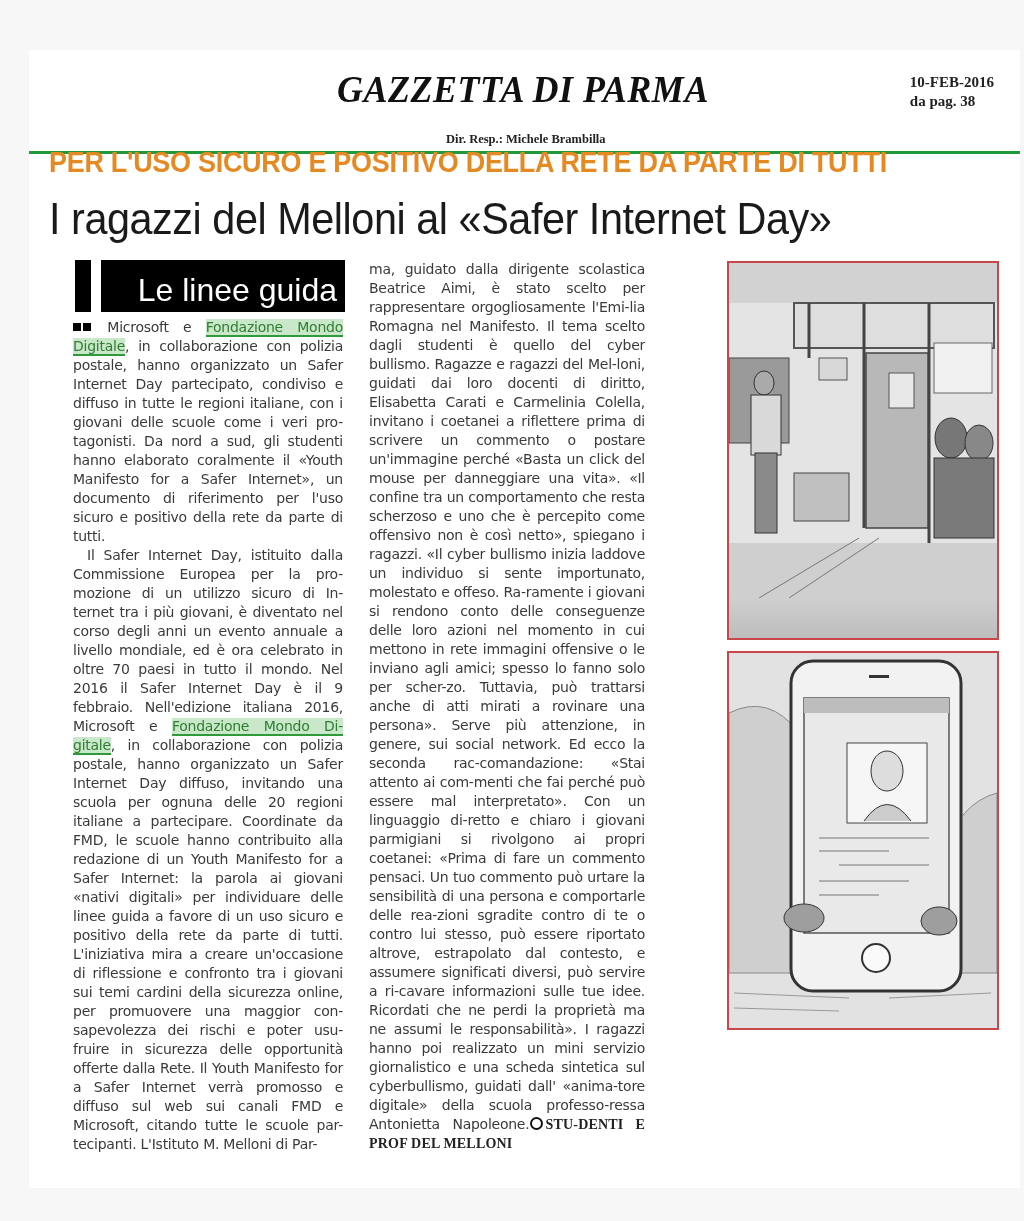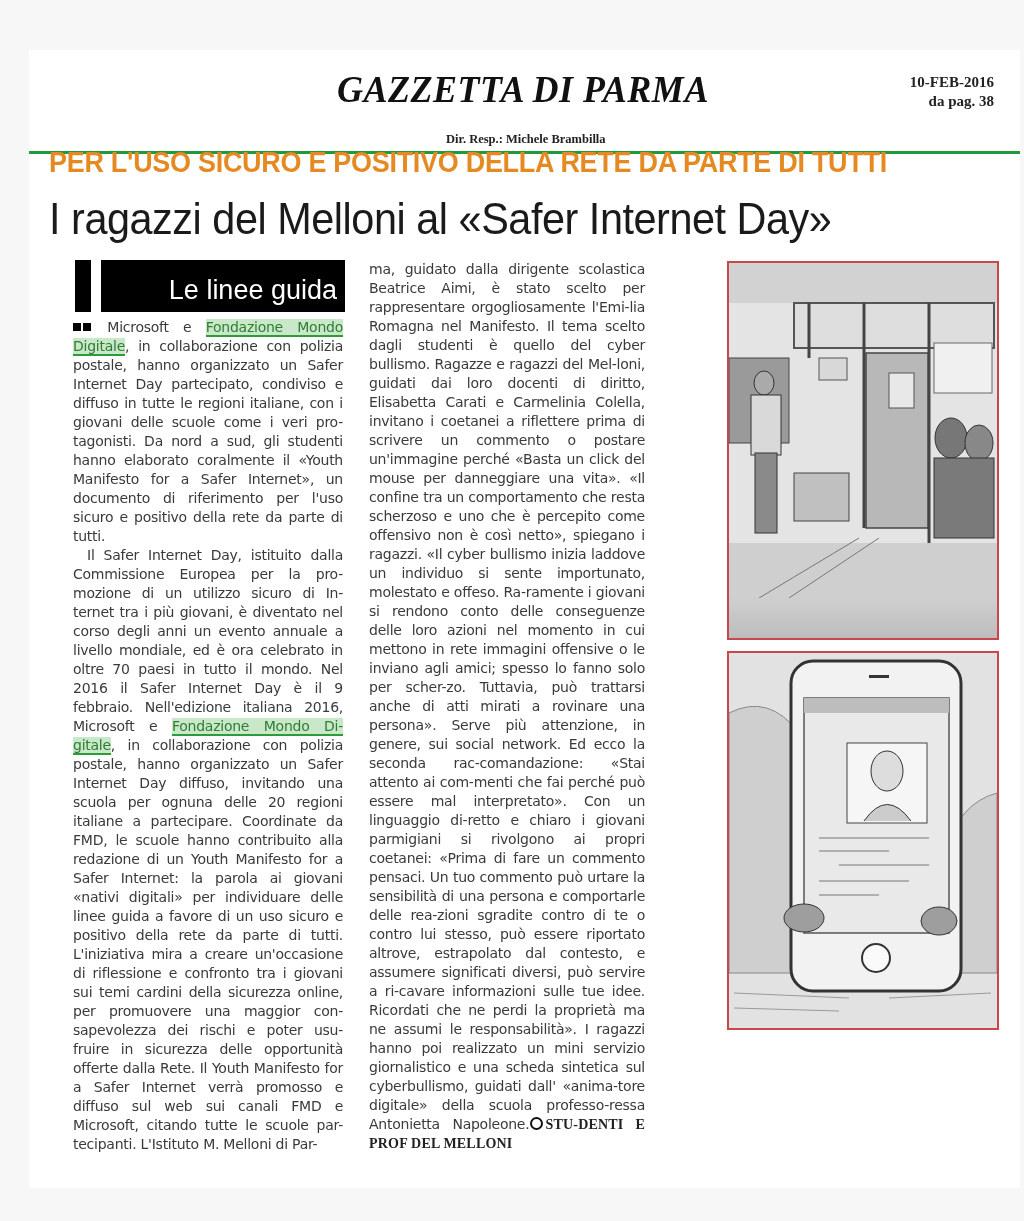--- a/index.html
+++ b/index.html
@@ -22,21 +22,21 @@
   .paper-name {
     position: absolute; left: 308px; top: 6px;
     font-family: "Liberation Serif", serif;
     font-weight: bold; font-style: italic;
     font-size: 36px; letter-spacing: 0.5px;
     color: #111;
     transform: scaleY(1.05);
   }
   .date-block {
     position: absolute; right: 26px; top: 11px;
-    text-align: right;
+    text-align: left;
     font-family: "Liberation Serif", serif;
     font-weight: bold; font-size: 15px; line-height: 19px;
     color: #222;
   }
   .director {
     position: absolute; left: 417px; top: 70px;
     font-family: Liberation Serif, serif;
     font-weight: bold; font-size: 12.5px;
     color: #222;
   }
@@ -75,21 +75,21 @@
   .box-head {
     position: absolute; left: 46px; top: 208px; width: 270px; height: 56px;
   }
   .box-bar {
     position: absolute; left: 0; top: 2px; width: 16px; height: 52px; background: #000;
   }
   .box-title {
     position: absolute; left: 26px; top: 2px; right: 0; height: 52px;
     background: #000; color: #fff;
     font-family: "Liberation Sans", sans-serif;
-    font-size: 27px; line-height: 60px;
+    font-size: 32px; line-height: 60px;
     text-align: right; padding-right: 8px; box-sizing: border-box;
   }
   .lead-marker {
     display: inline-block; width: 8px; height: 8px; background: #000; margin-right: 2px;
     vertical-align: 1px;
   }
   .link-hl {
     background: #c9e8c9;
     color: #2e7d32;
     border-bottom: 2px solid #2e9a3a;

